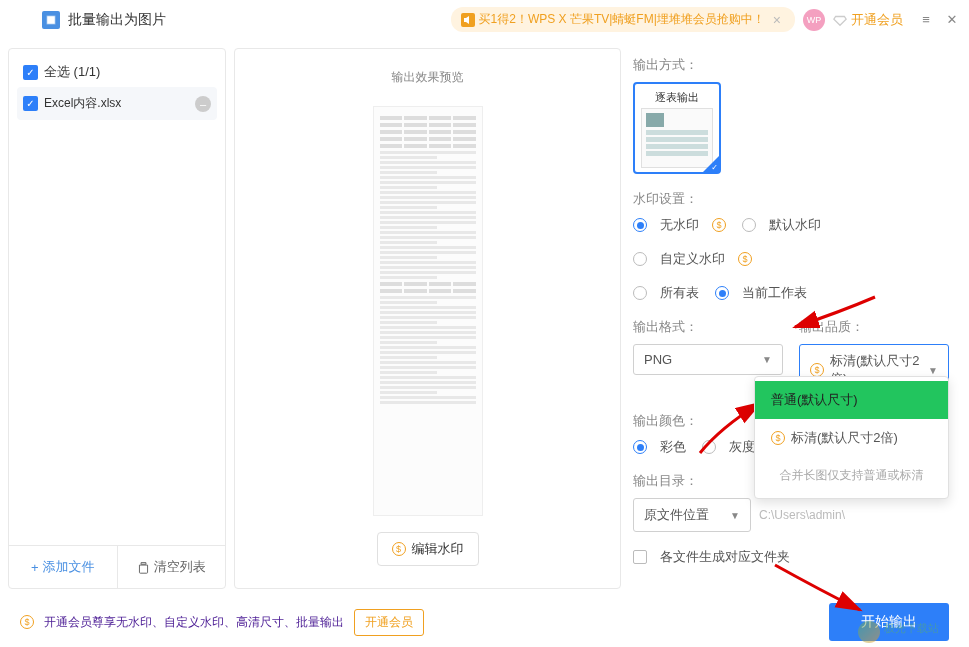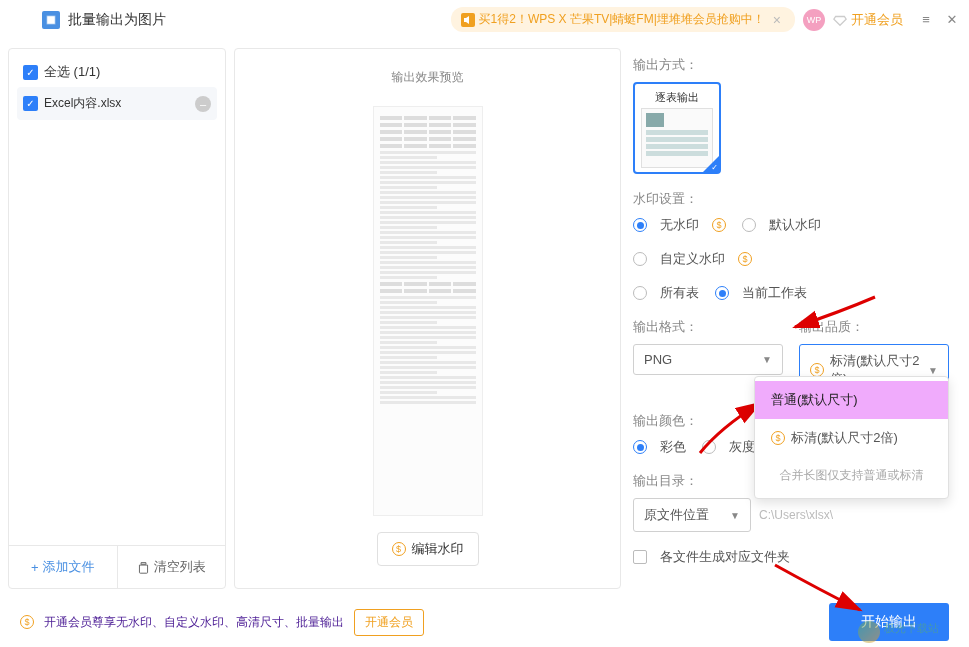--- a/index.html
+++ b/index.html
@@ -69,21 +69,21 @@
     .two-col { display: flex; gap: 16px; }
     .two-col > div { flex: 1; }
     
     .select-box { border: 1px solid #d0d0d0; border-radius: 3px; padding: 7px 10px; display: flex; align-items: center; gap: 6px; cursor: pointer; background: #fff; }
     .select-box.active { border-color: #2d7ff9; }
     .select-val { flex: 1; color: #555; }
     .select-chevron { color: #888; font-size: 10px; }
     
     .dropdown { position: absolute; right: 20px; top: 376px; width: 195px; background: #fff; border: 1px solid #e0e0e0; box-shadow: 0 4px 12px rgba(0,0,0,0.12); border-radius: 4px; z-index: 100; padding: 4px 0; }
     .dropdown-item { padding: 10px 16px; cursor: pointer; display: flex; align-items: center; gap: 6px; color: #555; }
-    .dropdown-item.highlight { background: #f0abfc; color: #222; }
+    .dropdown-item.highlight { background: #22c55e; color: #222; }
     .dropdown-hint { padding: 10px 12px; color: #aaa; font-size: 12px; text-align: center; }
     
     .checkbox-sq { width: 14px; height: 14px; border: 1px solid #bbb; border-radius: 2px; }
     
     
     .footer { height: 50px; display: flex; align-items: center; padding: 0 20px; }
     .footer-left { display: flex; align-items: center; gap: 10px; }
     .footer-text { color: #4c1d95; font-size: 12px; }
     .footer-vip-btn { border: 1px solid #f0a020; color: #f0a020; padding: 4px 10px; border-radius: 3px; background: #fff; cursor: pointer; font-size: 12px; }
     .start-btn { margin-left: auto; background: #2d7ff9; color: #fff; padding: 10px 32px; border-radius: 3px; cursor: pointer; border: none; font-size: 14px; }
@@ -342,21 +342,21 @@
       </div>
     </div>
 
     <div class="setting-group">
       <div class="label">输出目录：</div>
       <div style="display:flex;gap:8px;align-items:center;">
         <div class="select-box" style="width:118px;">
           <span class="select-val">原文件位置</span>
           <span class="select-chevron">▼</span>
         </div>
-        <span style="color:#bbb;font-size:12px;">C:\Users\xlsx\</span>
+        <span style="color:#bbb;font-size:12px;">C:\Users\admin\</span>
       </div>
     </div>
 
     <div class="radio-opt">
       <div class="checkbox-sq"></div>
       <span class="radio-label">各文件生成对应文件夹</span>
     </div>
 
   </div>
 </div>

